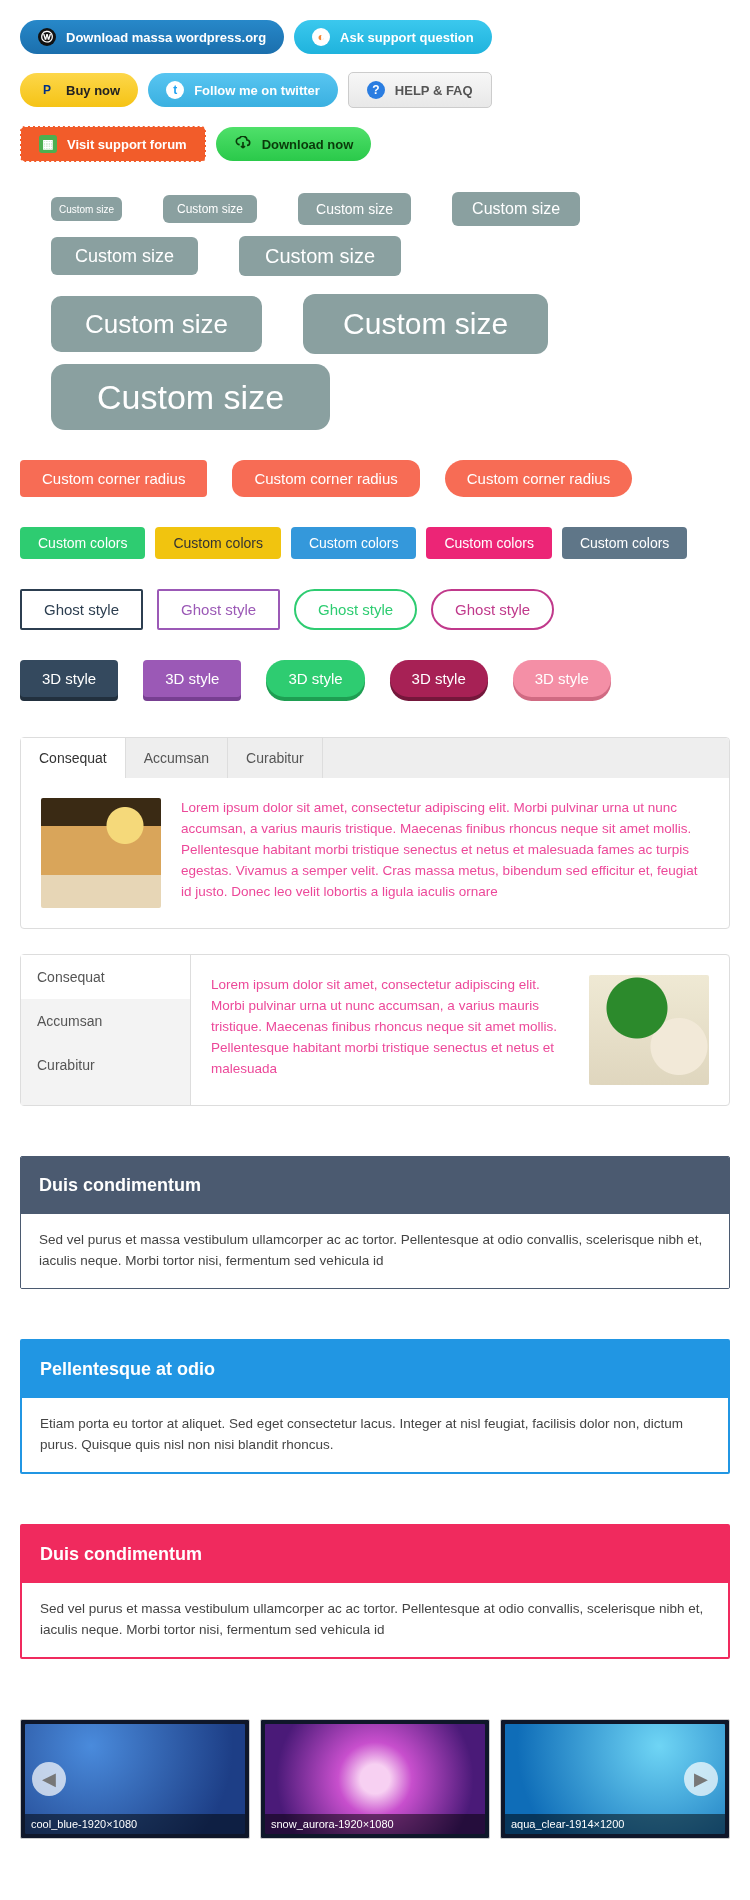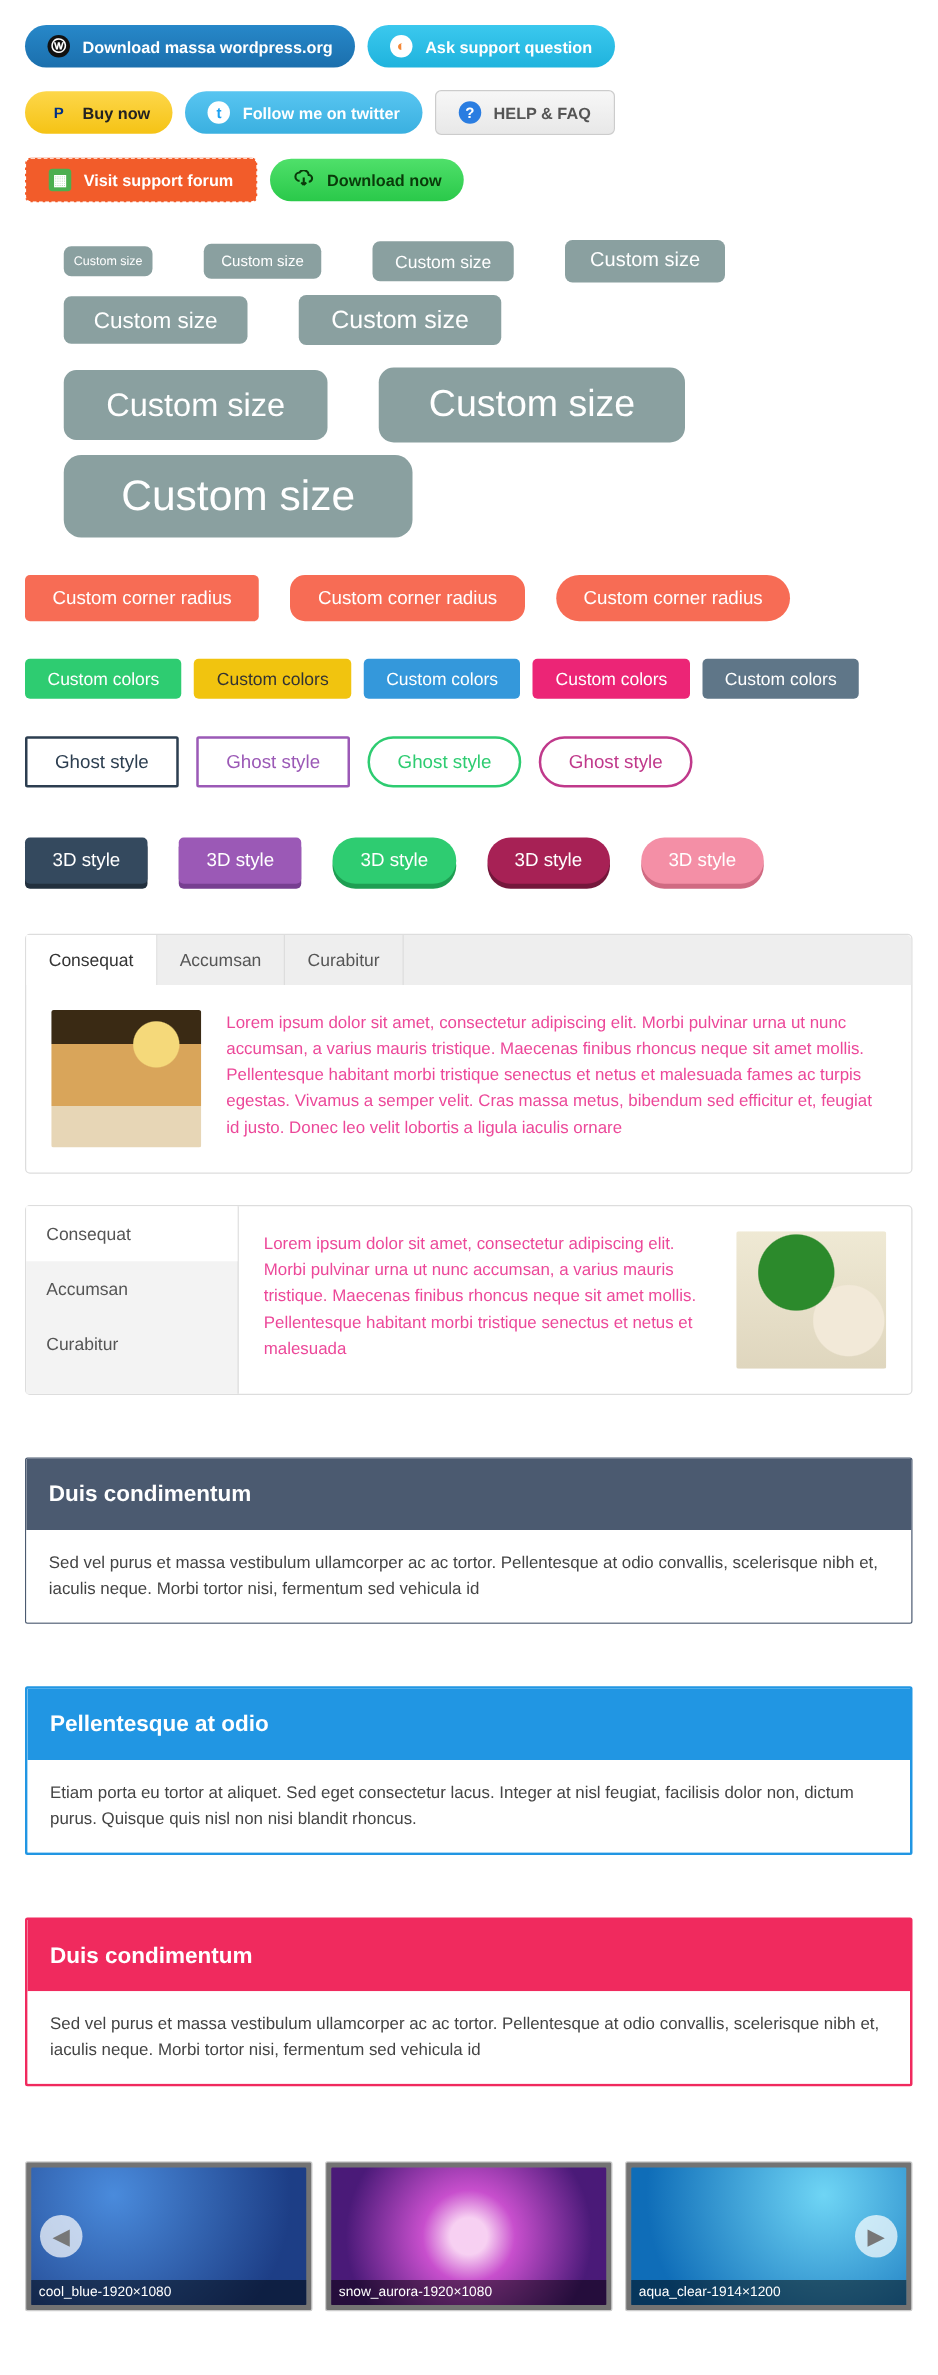--- a/index.html
+++ b/index.html
@@ -85,21 +85,21 @@
     border:2px solid; cursor:pointer;
   }
   .gh-dark   { color:#2c3e50; border-color:#2c3e50; border-radius:2px; }
   .gh-purple { color:#9b59b6; border-color:#9b59b6; border-radius:2px; }
   .gh-green  { color:#2ecc71; border-color:#2ecc71; border-radius:22px; }
   .gh-magent { color:#c0398b; border-color:#c0398b; border-radius:22px; }
 
   
   .td {
     border:none; color:#fff; padding:10px 22px; font-size:15px;
-    border-radius:4px; position:relative;margin-top:10px;
+    border-radius:4px; position:relative;
   }
   .td-dark   { background:#34495e; box-shadow:0 4px 0 #22303e; }
   .td-purple { background:#9b59b6; box-shadow:0 4px 0 #773f91; }
   .td-green  { background:#2ecc71; box-shadow:0 4px 0 #1e9e52; border-radius:22px; }
   .td-maroon { background:#a72155; box-shadow:0 4px 0 #74173b; border-radius:22px; }
   .td-pink   { background:#f48fa6; box-shadow:0 4px 0 #d06a82; border-radius:22px; }
 
   
   .tabs-wrap { border:1px solid #ddd; border-radius:4px; background:#fff; margin-top:40px; }
   .tabs-bar  { display:flex; background:#eee; border-radius:4px 4px 0 0; }
@@ -132,21 +132,21 @@
   .panel { margin-top:50px; border-radius:2px; overflow:hidden; }
   .phead { padding:18px 18px; font-weight:700; color:#fff; font-size:18px; }
   .pbody { padding:16px 18px; background:#fff; font-size:13.5px; line-height:1.55; color:#444; }
   .p-slate .phead { background:#4b5a70; } .p-slate { border:1px solid #4b5a70; }
   .p-blue  .phead { background:#2196e3; } .p-blue  { border:2px solid #2196e3; }
   .p-pink  .phead { background:#f02a5e; } .p-pink  { border:2px solid #f02a5e; }
 
   
   .carousel { margin-top:60px; display:flex; gap:10px; position:relative; }
   .slide {
-    flex:1; height:120px; border:1px solid #ccc; padding:4px; background:#737373;
+    flex:1; height:120px; border:1px solid #ccc; padding:4px; background:#0f172a;
     position:relative; border-radius:2px;
   }
   .slide .img { width:100%; height:100%; border-radius:1px; }
   .img-blue   { background: radial-gradient(circle at 30% 20%, #4a8bdc, #1d3e86 80%); }
   .img-purple { background: radial-gradient(circle at 50% 50%, #f7d0f2 0 12%, #c84fcd 30%, #4a1a78 80%); }
   .img-aqua   { background: radial-gradient(circle at 70% 20%, #6fd5f5, #0f6db8 80%); }
   .caption {
     position:absolute; left:4px; right:4px; bottom:4px;
     background:rgba(0,0,0,.5); color:#fff; font-size:11px;
     padding:4px 6px;

